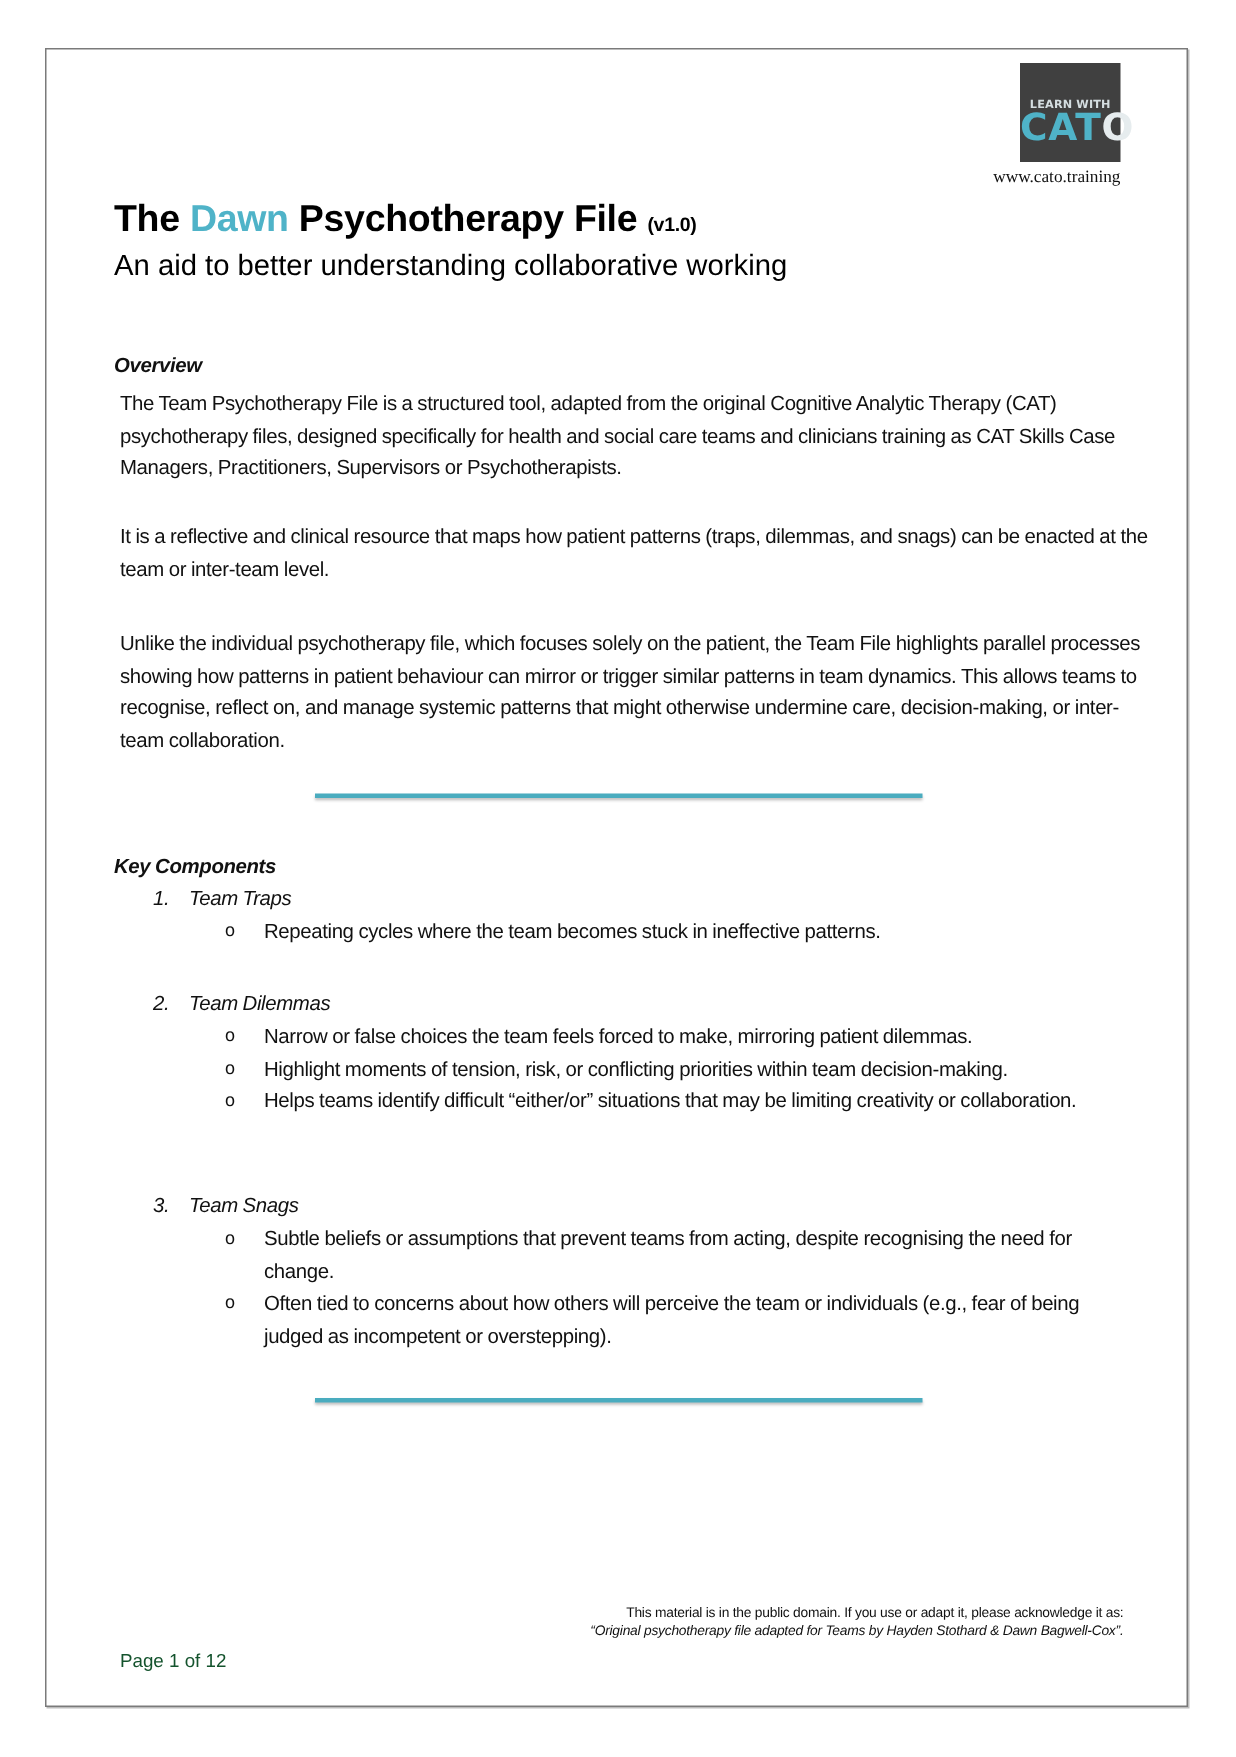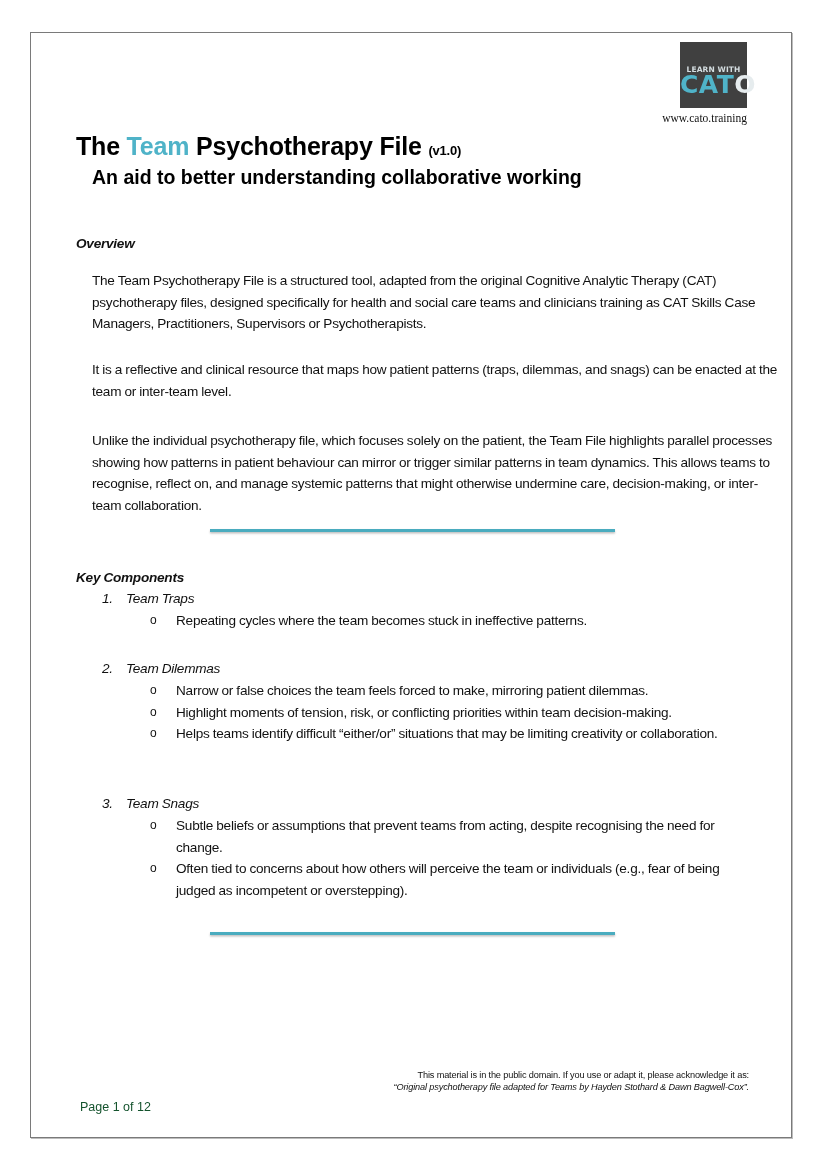--- a/index.html
+++ b/index.html
@@ -17,26 +17,26 @@
               font-family: "DejaVu Sans", sans-serif; font-weight: bold;
               font-size: 25px; letter-spacing: 0.5px; line-height: 22px; }
   .logo .cat { color: #4fb3c8; }
   .logo .o { color: #e6ecee; }
   .site { position: absolute; right: 77px; top: 112px; font-size: 11.5px;
           font-family: Liberation Serif, serif; color: #111; }
   .title { position: absolute; left: 76px; top: 132px; font-size: 25px; font-weight: bold;
            font-family: "Liberation Sans", sans-serif; white-space: nowrap; letter-spacing: -0.2px; }
   .title .accent { color: #4fb3c8; }
   .title .ver { font-size: 13px; }
-  .subtitle { position: absolute; left: 92px; top: 166px; font-size: 19.5px; font-weight: bold;
+  .subtitle { position: absolute; left: 76px; top: 166px; font-size: 19.5px; font-weight: normal;
               white-space: nowrap; }
   .body-text { font-family: "Liberation Sans", sans-serif; font-size: 13.6px; line-height: 21.5px;
                letter-spacing: -0.25px; word-spacing: -0.3px; color: #111; }
   .heading { position: absolute; left: 76px; font-weight: bold; font-style: italic; }
-  .para { position: absolute; left: 76px; width: 690px; margin: 16px; }
+  .para { position: absolute; left: 76px; width: 690px; margin: 4px; }
   .divider { position: absolute; left: 210px; width: 405px; height: 3px; background: #4aacbf;
              box-shadow: 0 1.5px 2px rgba(0,0,0,0.25); }
   .num-item { position: absolute; left: 102px; font-style: italic; }
   .num-item .n { display: inline-block; width: 24px; }
   .bullet { position: absolute; left: 150px; width: 610px; }
   .bullet .mk { position: absolute; left: 0; top: 0; font-size: 12px; }
   .bullet .tx { display: block; margin-left: 26px; }
   .ack { position: absolute; right: 75px; top: 1069px; text-align: right;
          font-size: 9.2px; line-height: 12.2px; letter-spacing: -0.15px; color: #111; }
   .ack .h { font-weight: bold; }
@@ -47,21 +47,21 @@
 <body>
 
 <div class="page"></div>
 
 <div class="logo">
   <div class="l1">LEARN WITH</div>
   <div class="l2"><span class="cat">CAT</span><span class="o">O</span></div>
 </div>
 <div class="site">www.cato.training</div>
 
-<div class="title"><span>The </span><span class="accent">Team</span><span> Psychotherapy File </span><span class="ver">(v1.0)</span></div>
+<div class="title"><span>The </span><span class="accent">Dawn</span><span> Psychotherapy File </span><span class="ver">(v1.0)</span></div>
 <div class="subtitle">An aid to better understanding collaborative working</div>
 
 <div class="heading body-text" style="top:233px;">Overview</div>
 <p class="para body-text" style="top:254px;">The Team Psychotherapy File is a structured tool, adapted from the original Cognitive Analytic Therapy (CAT) psychotherapy files, designed specifically for health and social care teams and clinicians training as CAT Skills Case Managers, Practitioners, Supervisors or Psychotherapists.</p>
 <p class="para body-text" style="top:343px;">It is a reflective and clinical resource that maps how patient patterns (traps, dilemmas, and snags) can be enacted at the team or inter-team level.</p>
 <p class="para body-text" style="top:414px;">Unlike the individual psychotherapy file, which focuses solely on the patient, the Team File highlights parallel processes showing how patterns in patient behaviour can mirror or trigger similar patterns in team dynamics. This allows teams to recognise, reflect on, and manage systemic patterns that might otherwise undermine care, decision-making, or inter-team collaboration.</p>
 
 <div class="divider" style="top:529px;"></div>
 
 <div class="heading body-text" style="top:567px;">Key Components</div>

